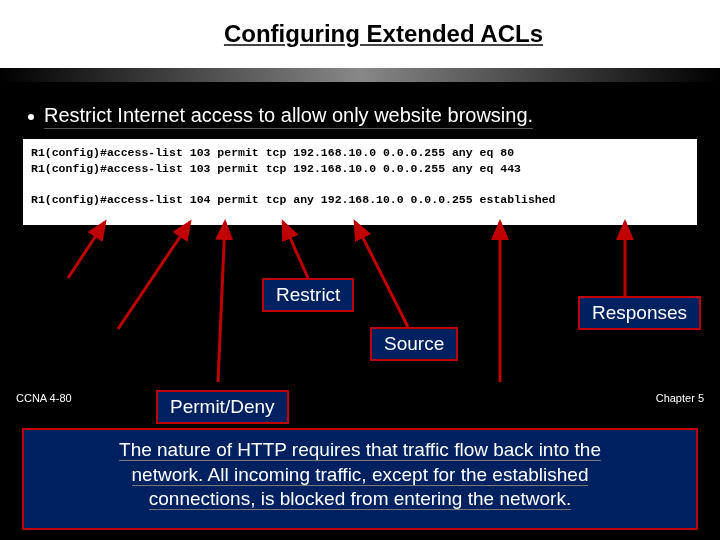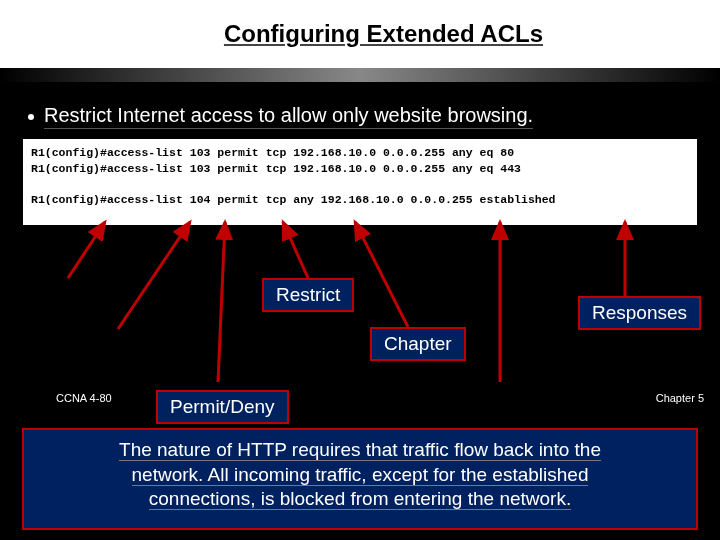--- a/index.html
+++ b/index.html
@@ -98,21 +98,20 @@
     padding: 8px 20px 16px;
     line-height: 1.3;
   }
   .note-box .u { border-bottom: 1px solid #777; }
   .footer-left {
     position: absolute;
     left: 16px;
     bottom: 6px;
     color: #fff;
     font-size: 11px;
-    margin-left: 40px;
   }
   .footer-right {
     position: absolute;
     right: 16px;
     bottom: 6px;
     color: #fff;
     font-size: 11px;
   }
   svg.arrows {
     position: absolute;
@@ -158,21 +157,21 @@
 
     <line x1="408" y1="245" x2="355" y2="140" stroke="#c00000" stroke-width="3" marker-end="url(#ah)"></line>
 
     <line x1="500" y1="300" x2="500" y2="140" stroke="#c00000" stroke-width="3" marker-end="url(#ah)"></line>
 
     <line x1="625" y1="214" x2="625" y2="140" stroke="#c00000" stroke-width="3" marker-end="url(#ah)"></line>
   </svg>
 
   <div class="label-box lbl-protocol">Restrict</div>
   <div class="label-box lbl-responses">Responses</div>
-  <div class="label-box lbl-source">Chapter</div>
+  <div class="label-box lbl-source">Source</div>
   <div class="label-box lbl-permitdeny">Permit/Deny</div>
 
   <div class="note-box">
     <span class="u">The nature of HTTP requires that traffic flow back into the</span><br>
     <span class="u">network.  All incoming traffic, </span><span class="u">except for the established</span><br>
     <span class="u">connections,</span><span class="u"> is blocked from entering the network.</span>
   </div>
 
   <div class="footer-left">CCNA 4-80</div>
   <div class="footer-right">Chapter 5</div>

